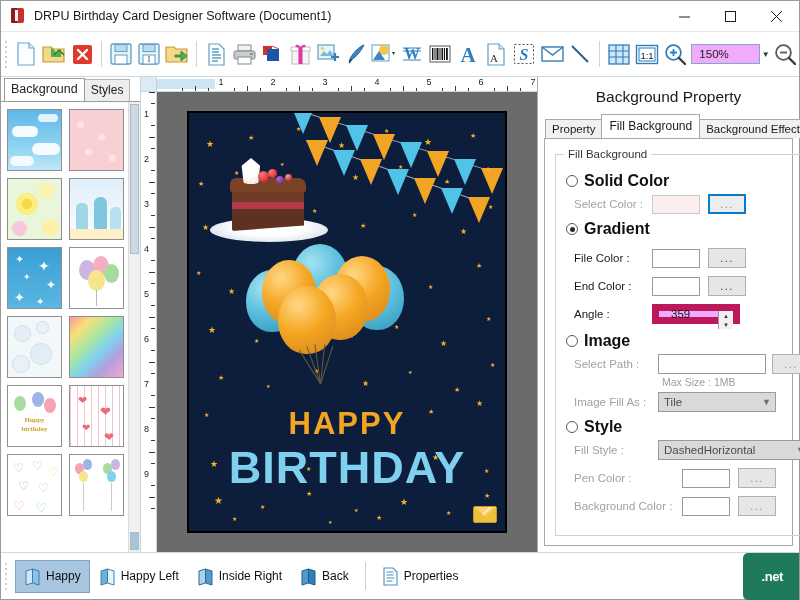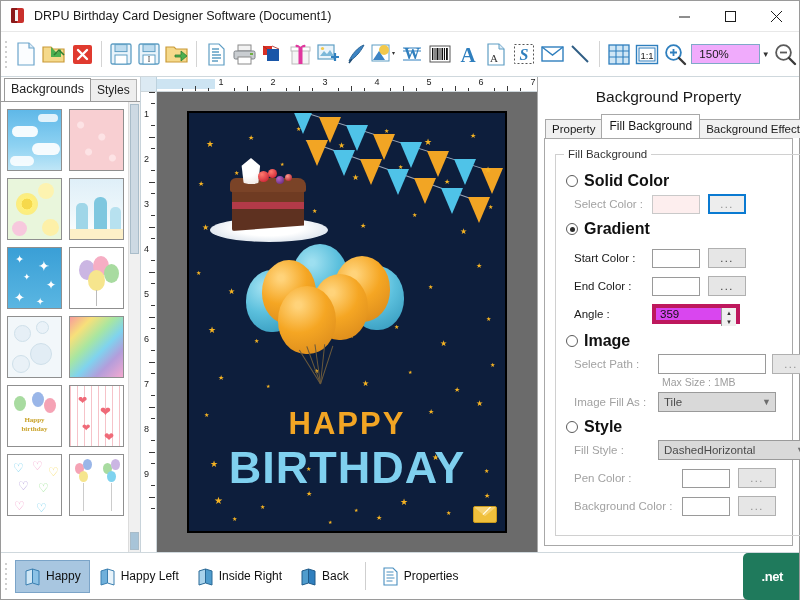--- a/index.html
+++ b/index.html
@@ -473,26 +473,26 @@
     letter-spacing: 1.5px;
     margin-left: 8px;
   }
   .dots.focus {
     border: 2px solid #0a7ad1;
     background: #ededed;
   }
   .dots.enabled { color: #3a3a3a; }
   .spin {
     width: 88px; height: 20px;
-    border: 4px solid #be185d;
-    background: #d946ef;
+    border: 7px solid #be185d;
+    background: #f0abfc;
     font-size: 11.5px;
     color: #111;
     display: flex; align-items: center;
-    padding-left: 4px;
+    padding-left: 12px;
     position: relative;
   }
   .spin .arrows {
     position: absolute; right: 0; top: 0;
     width: 15px; height: 18px;
     border-left: 1px solid #9a9a9a;
     background: #f0f0f0;
     display:flex; flex-direction:column;
   }
   .spin .arrows i {
@@ -792,21 +792,21 @@
           <path d="M6 9.5h7" stroke="#5a5a5a" stroke-width="1.8"></path>
           <path d="M15 15l6 6" stroke="#3a3a3a" stroke-width="2.4" stroke-linecap="round"></path>
         </svg>
     </div>
   </div>
 
   <div class="body">
 
     <div class="leftpanel">
       <div class="lp-tabs">
-        <div class="lp-tab active">Backgrounds</div>
+        <div class="lp-tab active">Background</div>
         <div class="lp-tab">Styles</div>
       </div>
       <div class="lp-grid-wrap">
         <div class="lp-grid">
           <div class="thumb" style="background:linear-gradient(180deg,#5fb8e8 0%,#8ed2f2 60%,#bfe6f7 100%);">
             <div style="position:absolute;left:4px;top:16px;width:26px;height:11px;background:#fff;border-radius:9px;opacity:.92"></div>
             <div style="position:absolute;left:24px;top:33px;width:28px;height:12px;background:#fff;border-radius:9px;opacity:.9"></div>
             <div style="position:absolute;left:2px;top:46px;width:24px;height:10px;background:#fff;border-radius:9px;opacity:.85"></div>
             <div style="position:absolute;left:30px;top:4px;width:20px;height:8px;background:#fff;border-radius:7px;opacity:.8"></div>
           </div>
@@ -1147,21 +1147,21 @@
             <span class="lbl dim w1">Select Color :</span>
             <span class="swatch pink"></span>
             <span class="dots focus">...</span>
           </div>
 
           <div class="radio-row" style="margin-top:6px;">
             <span class="radio on"></span>
             <span class="radio-label">Gradient</span>
           </div>
           <div class="row" style="margin-top:10px;">
-            <span class="lbl w1">Start Color :</span>
+            <span class="lbl w1">File Color :</span>
             <span class="swatch"></span>
             <span class="dots enabled">...</span>
           </div>
           <div class="row" style="margin-top:8px;">
             <span class="lbl w1">End Color :</span>
             <span class="swatch"></span>
             <span class="dots enabled">...</span>
           </div>
           <div class="row" style="margin-top:8px;">
             <span class="lbl w1">Angle :</span>

